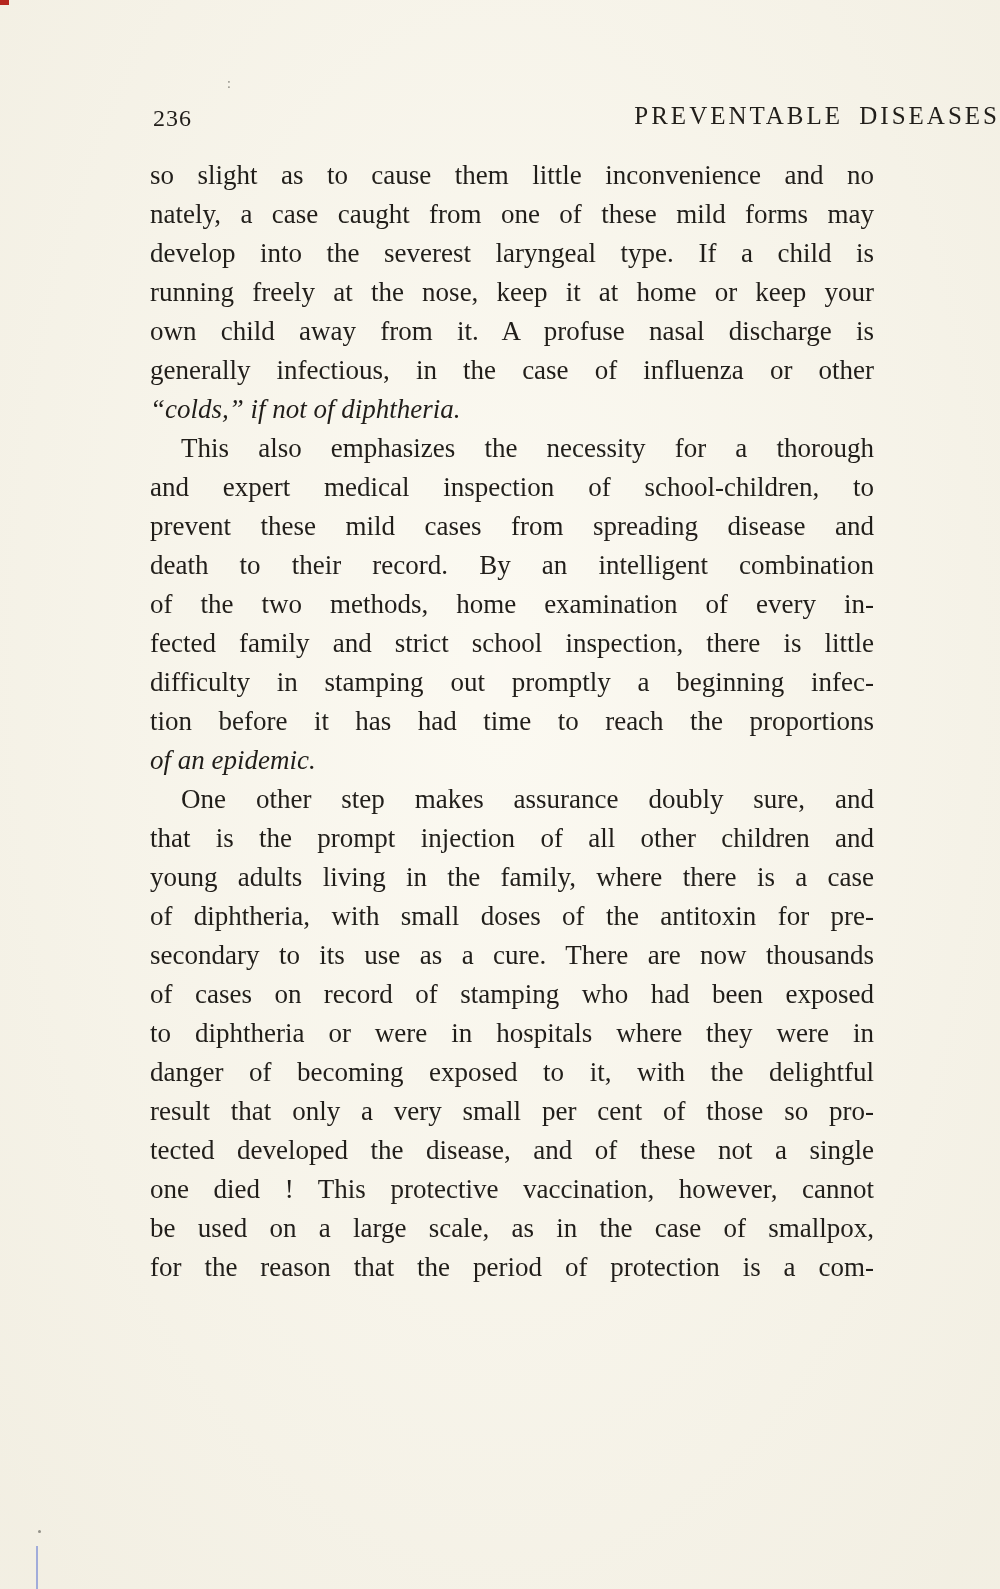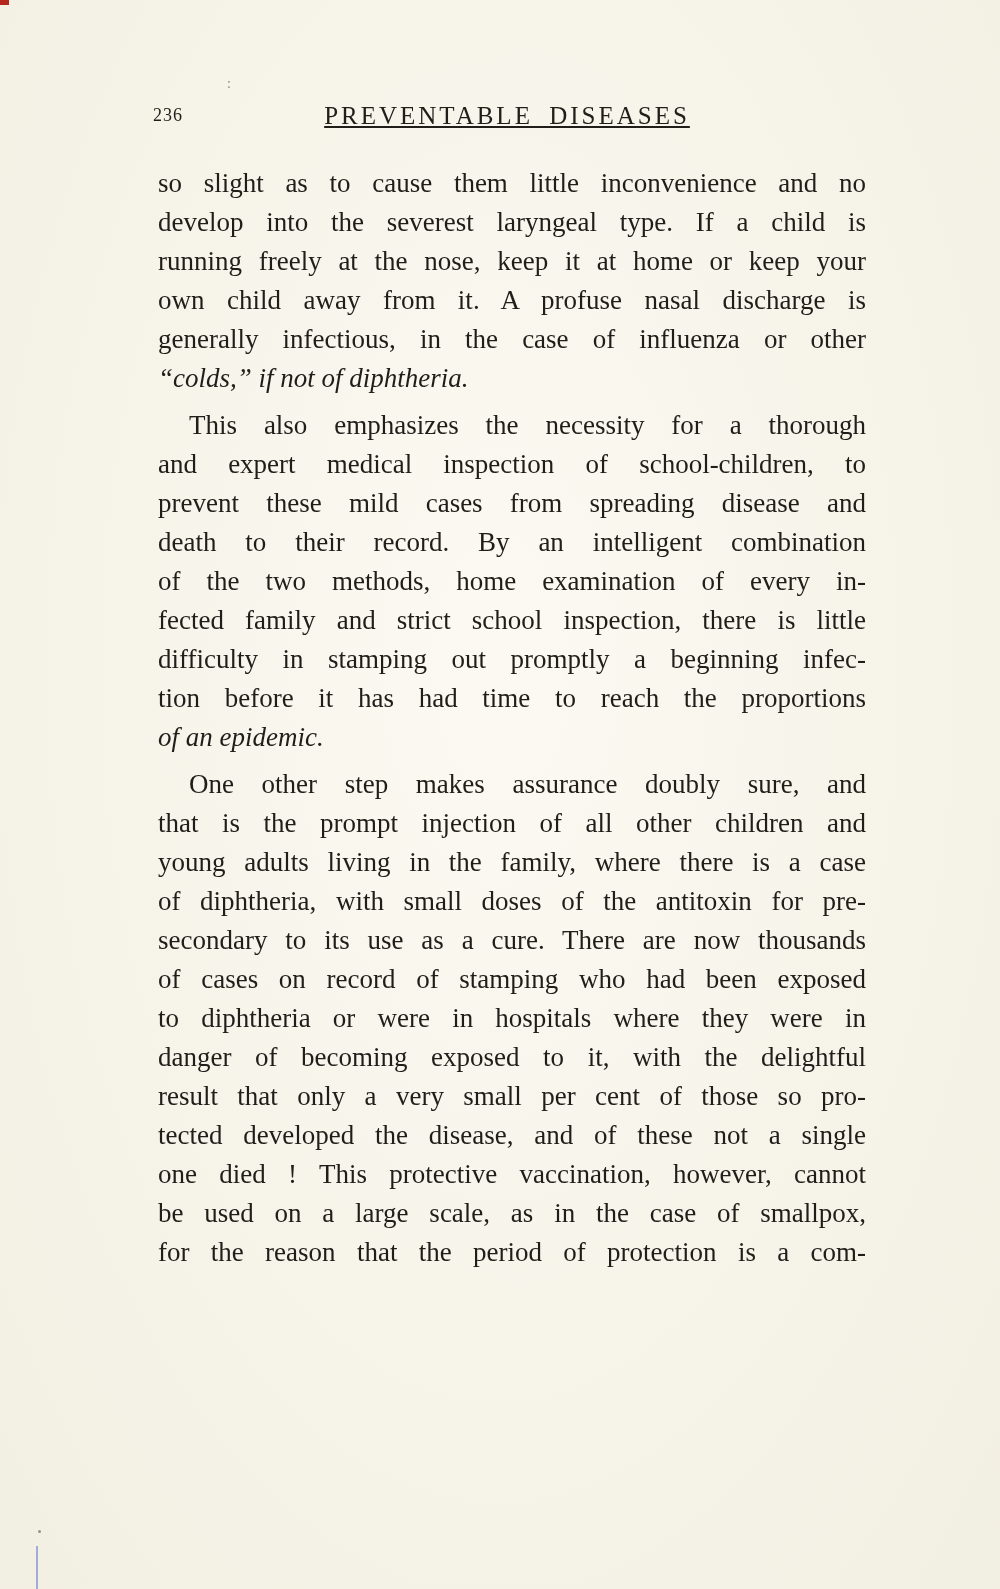--- a/index.html
+++ b/index.html
@@ -23,45 +23,44 @@
     position: absolute;
     top: 102px;
     left: 0;
     width: 1000px;
     height: 34px;
   }
   .page-number {
     position: absolute;
     left: 153px;
     top: 3px;
-    font-size: 18px;
+    font-size: 24px;
     letter-spacing: 1px;
   }
   .head-title {
     position: absolute;
     left: 0;
     right: 0;
     top: 0;
-    text-align: center;
+    text-align: right;
     font-size: 25px;
     letter-spacing: 3px;
     word-spacing: 7px;
     padding-left: 14px;
-    text-decoration: underline;
   }
 
   .page-text {
     position: absolute;
     left: 150px;
     top: 156px;
     width: 724px;
     font-size: 27px;
     line-height: 39px;
   }
-  .paragraph { margin: 8px; }
+  .paragraph { margin: 0; }
   .line {
     text-align: justify;
     text-align-last: justify;
     white-space: normal;
   }
   .line.end { text-align-last: left; font-style: italic; }
   .line.indent { text-indent: 31px; }
 
   
   .artifact-red {
@@ -105,20 +104,21 @@
 <div class="artifact-smudge">:</div>
 
 <div class="running-head">
   <span class="page-number">236</span>
   <span class="head-title">PREVENTABLE DISEASES</span>
 </div>
 
 <div class="page-text">
     <div class="paragraph">
       <div class="line">so slight as to cause them little inconvenience and no</div>
+      <div class="line">nately, a case caught from one of these mild forms may</div>
       <div class="line">develop into the severest laryngeal type. If a child is</div>
       <div class="line">running freely at the nose, keep it at home or keep your</div>
       <div class="line">own child away from it. A profuse nasal discharge is</div>
       <div class="line">generally infectious, in the case of influenza or other</div>
       <div class="line end">“colds,” if not of diphtheria.</div>
     </div>
     <div class="paragraph">
       <div class="line indent">This also emphasizes the necessity for a thorough</div>
       <div class="line">and expert medical inspection of school-children, to</div>
       <div class="line">prevent these mild cases from spreading disease and</div>

